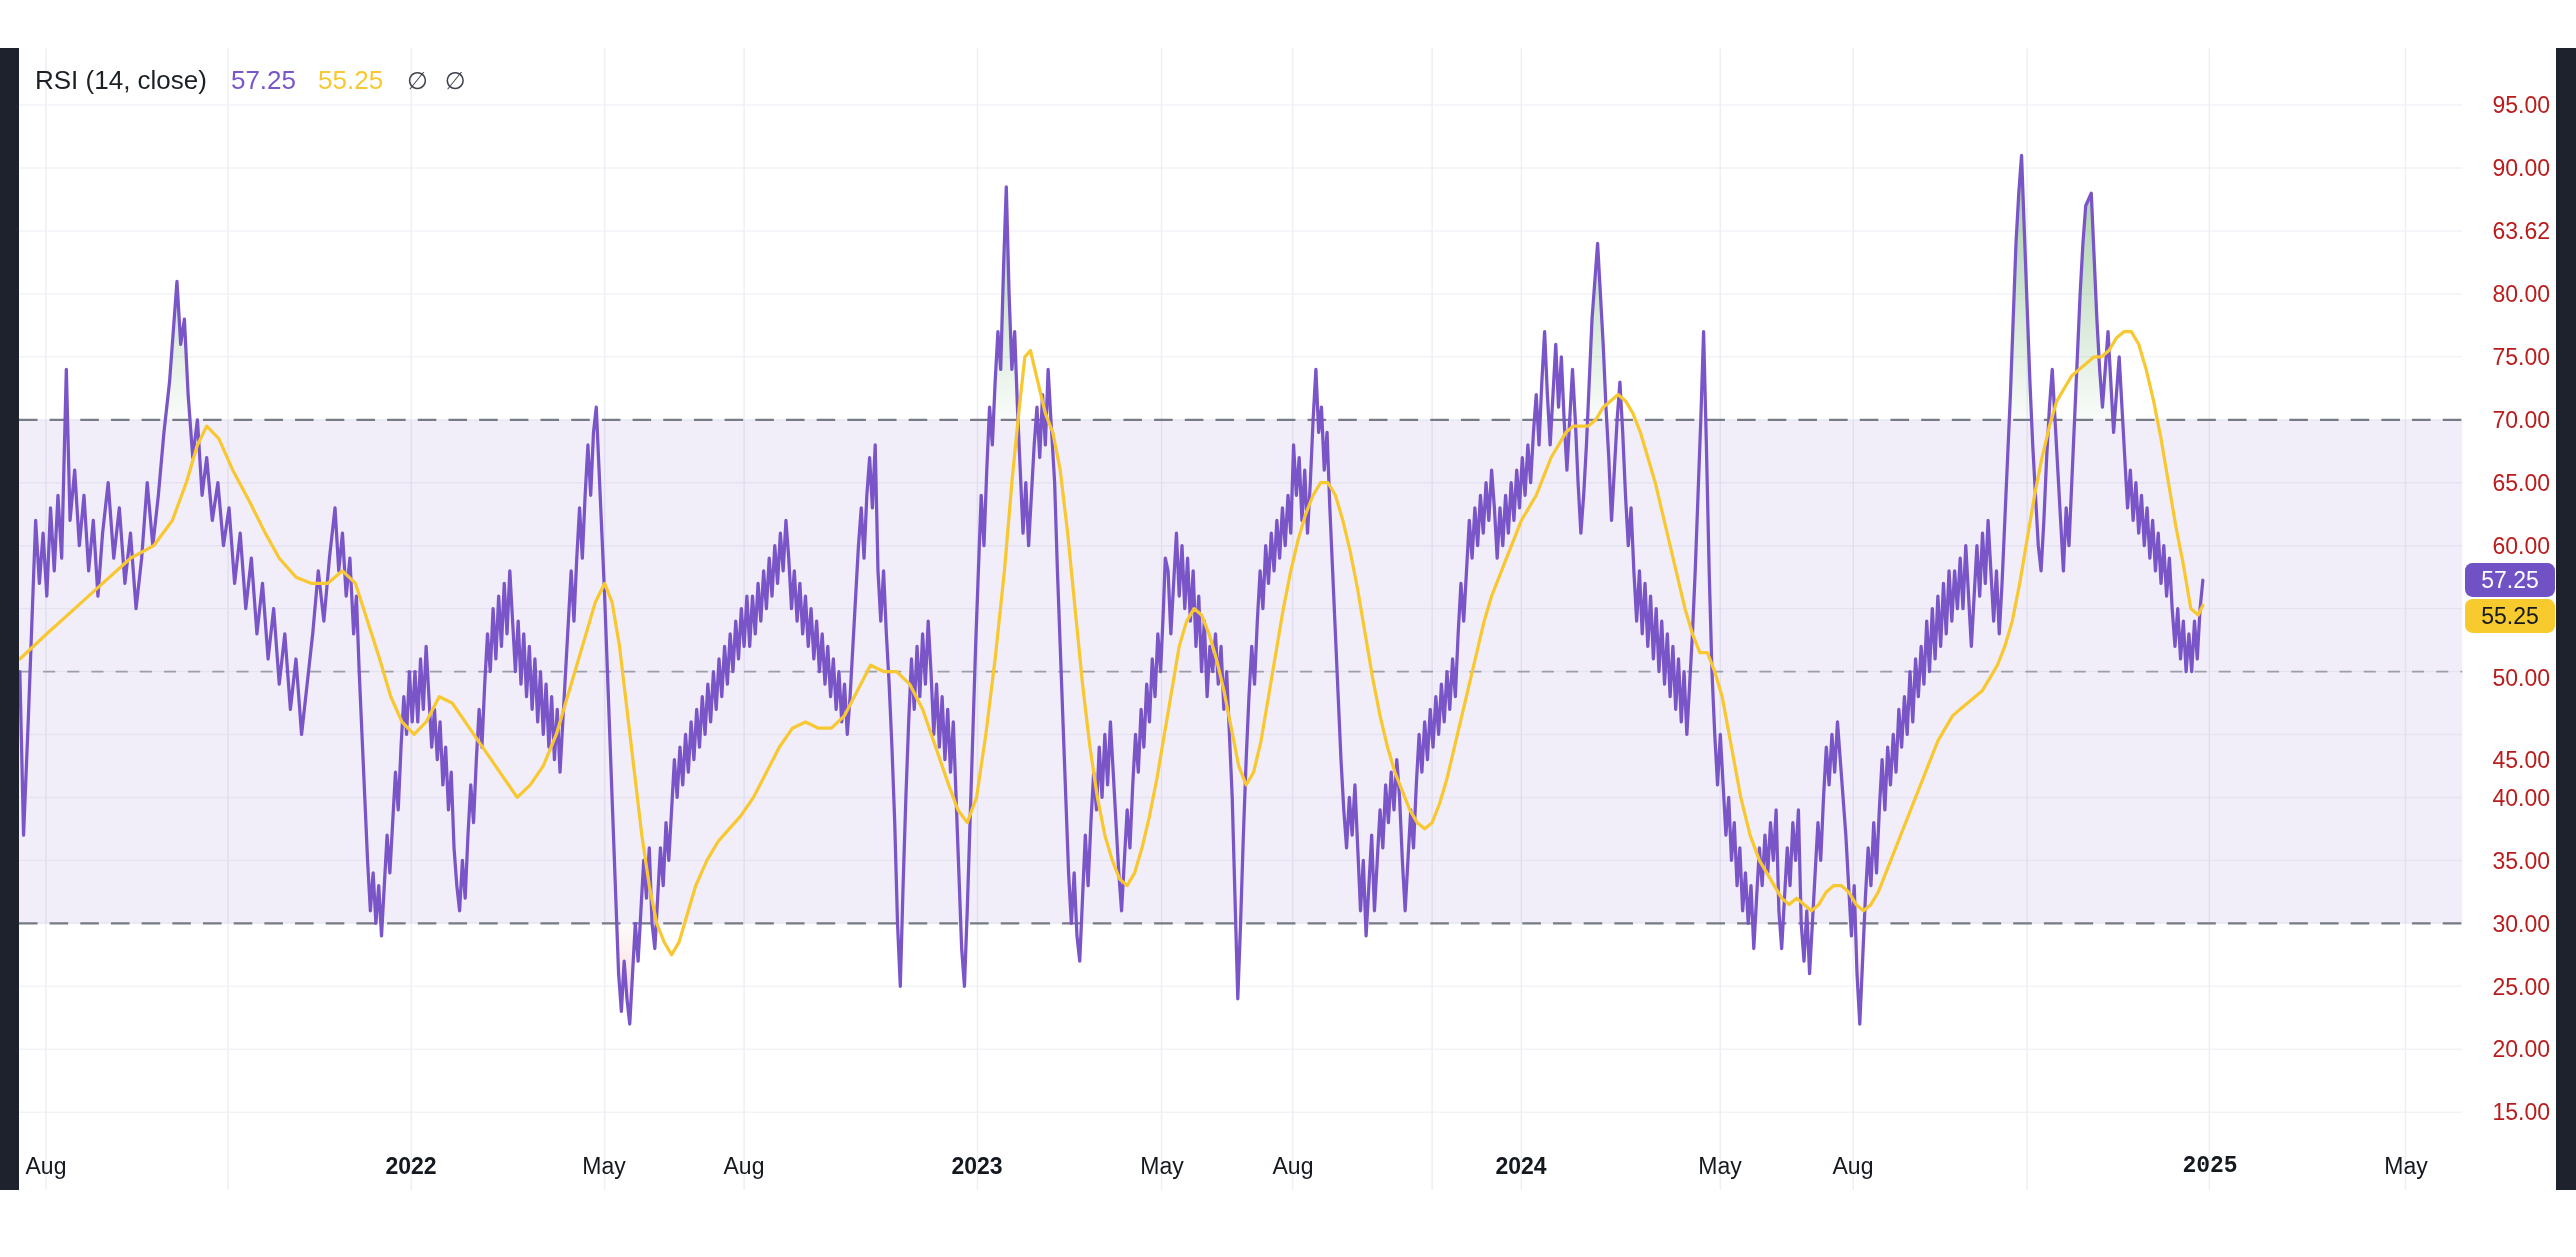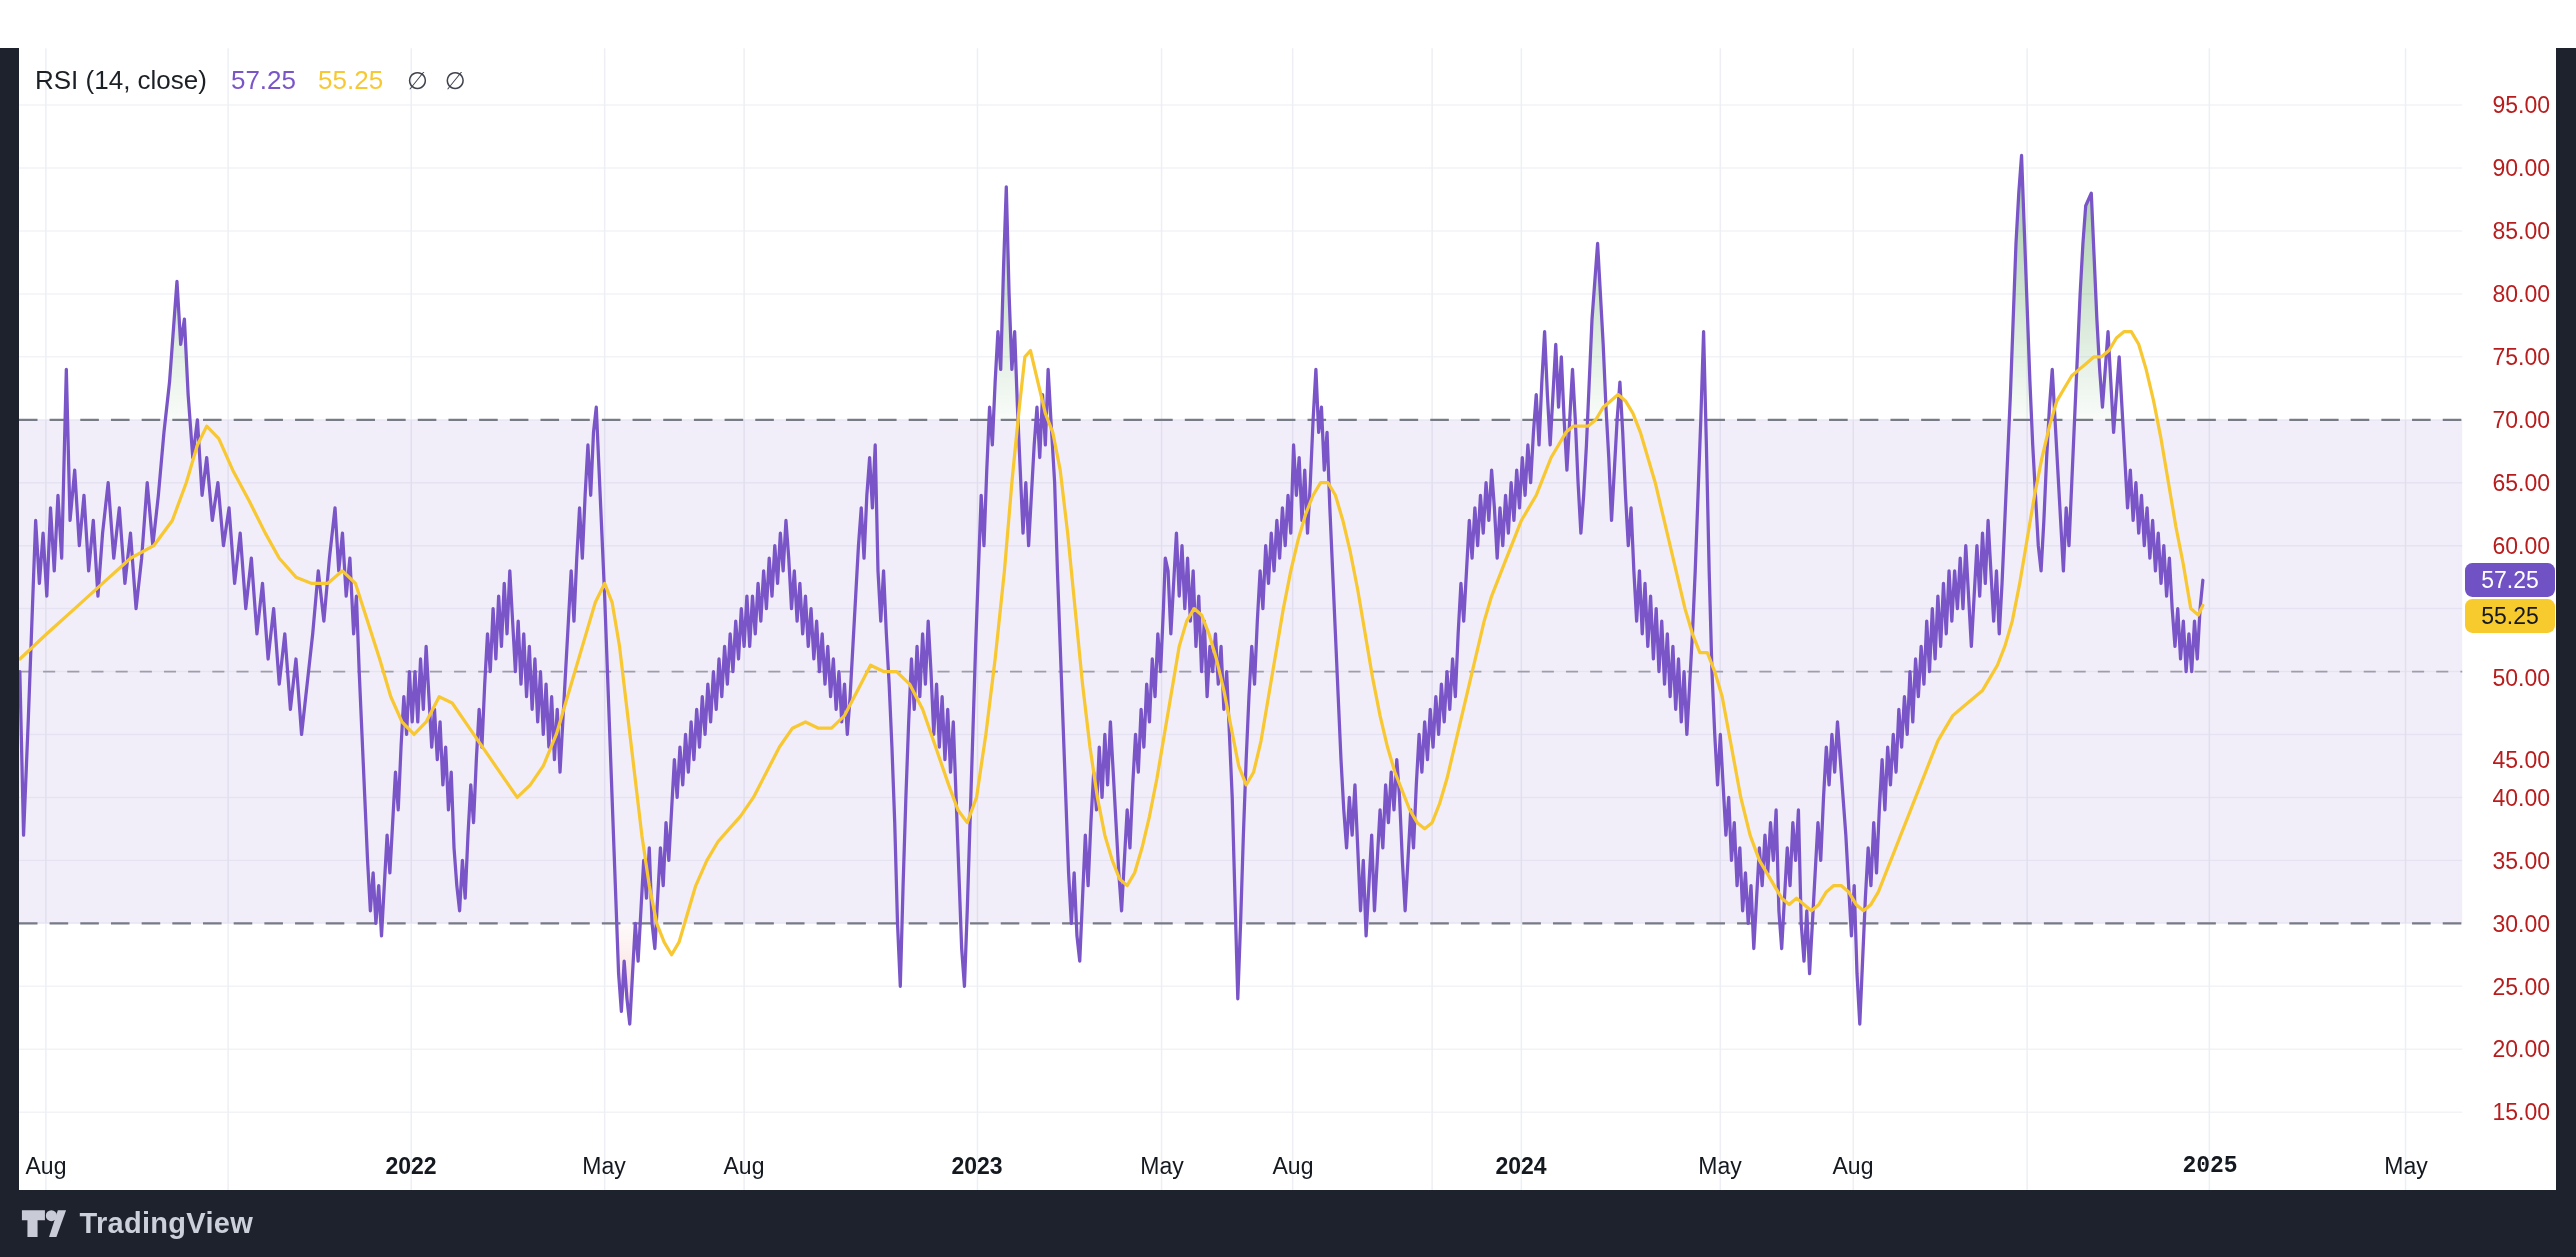--- a/index.html
+++ b/index.html
@@ -106,21 +106,21 @@
     </span>
     <span class="nulls">
       <span>∅</span>
       <span>∅</span>
     </span>
   </div>
 
   <div id="yaxis">
       <div class="ytick" style="top: 105px;">95.00</div>
       <div class="ytick" style="top: 168px;">90.00</div>
-      <div class="ytick" style="top: 231px;">85.00</div>
+      <div class="ytick" style="top: 231px;">63.62</div>
       <div class="ytick" style="top: 294px;">80.00</div>
       <div class="ytick" style="top: 357px;">75.00</div>
       <div class="ytick" style="top: 420px;">70.00</div>
       <div class="ytick" style="top: 483px;">65.00</div>
       <div class="ytick" style="top: 546px;">60.00</div>
       <div class="ytick" style="top: 609px;">55.00</div>
       <div class="ytick" style="top: 672px; margin-top: 6px;">50.00</div>
       <div class="ytick" style="top: 735px; margin-top: 25px;">45.00</div>
       <div class="ytick" style="top: 798px;">40.00</div>
       <div class="ytick" style="top: 861px;">35.00</div>
@@ -143,27 +143,15 @@
       <div class="xlabel year" style="left: 2210px; font-family: Liberation Mono, monospace;">2025</div>
       <div class="xlabel" style="left: 2406px;">May</div>
     </div>
 
   <div class="badge" id="badge-rsi" style="background: rgb(113, 82, 197); top: 563px;">57.25</div>
   <div class="badge" id="badge-ma" style="background: rgb(247, 202, 45); top: 599px;">55.25</div>
 
   <div id="leftstrip"></div>
   <div id="rightstrip"></div>
 
-  <div id="footer">
-    <span class="logo">
-      <svg width="46" height="32" viewBox="0 0 50 34">
-        <g fill="#c9ccd6">
-          <path d="M1 2h25v11h-8v18H7V13H1z"></path>
-          <circle cx="33" cy="8" r="6"></circle>
-          <path d="M30.5 31 40 2h9L38.5 31z"></path>
-        </g>
-      </svg>
-    </span>
-    <span class="brand">TradingView</span>
-  </div>
 
 </div>
 
 
 </body></html>

